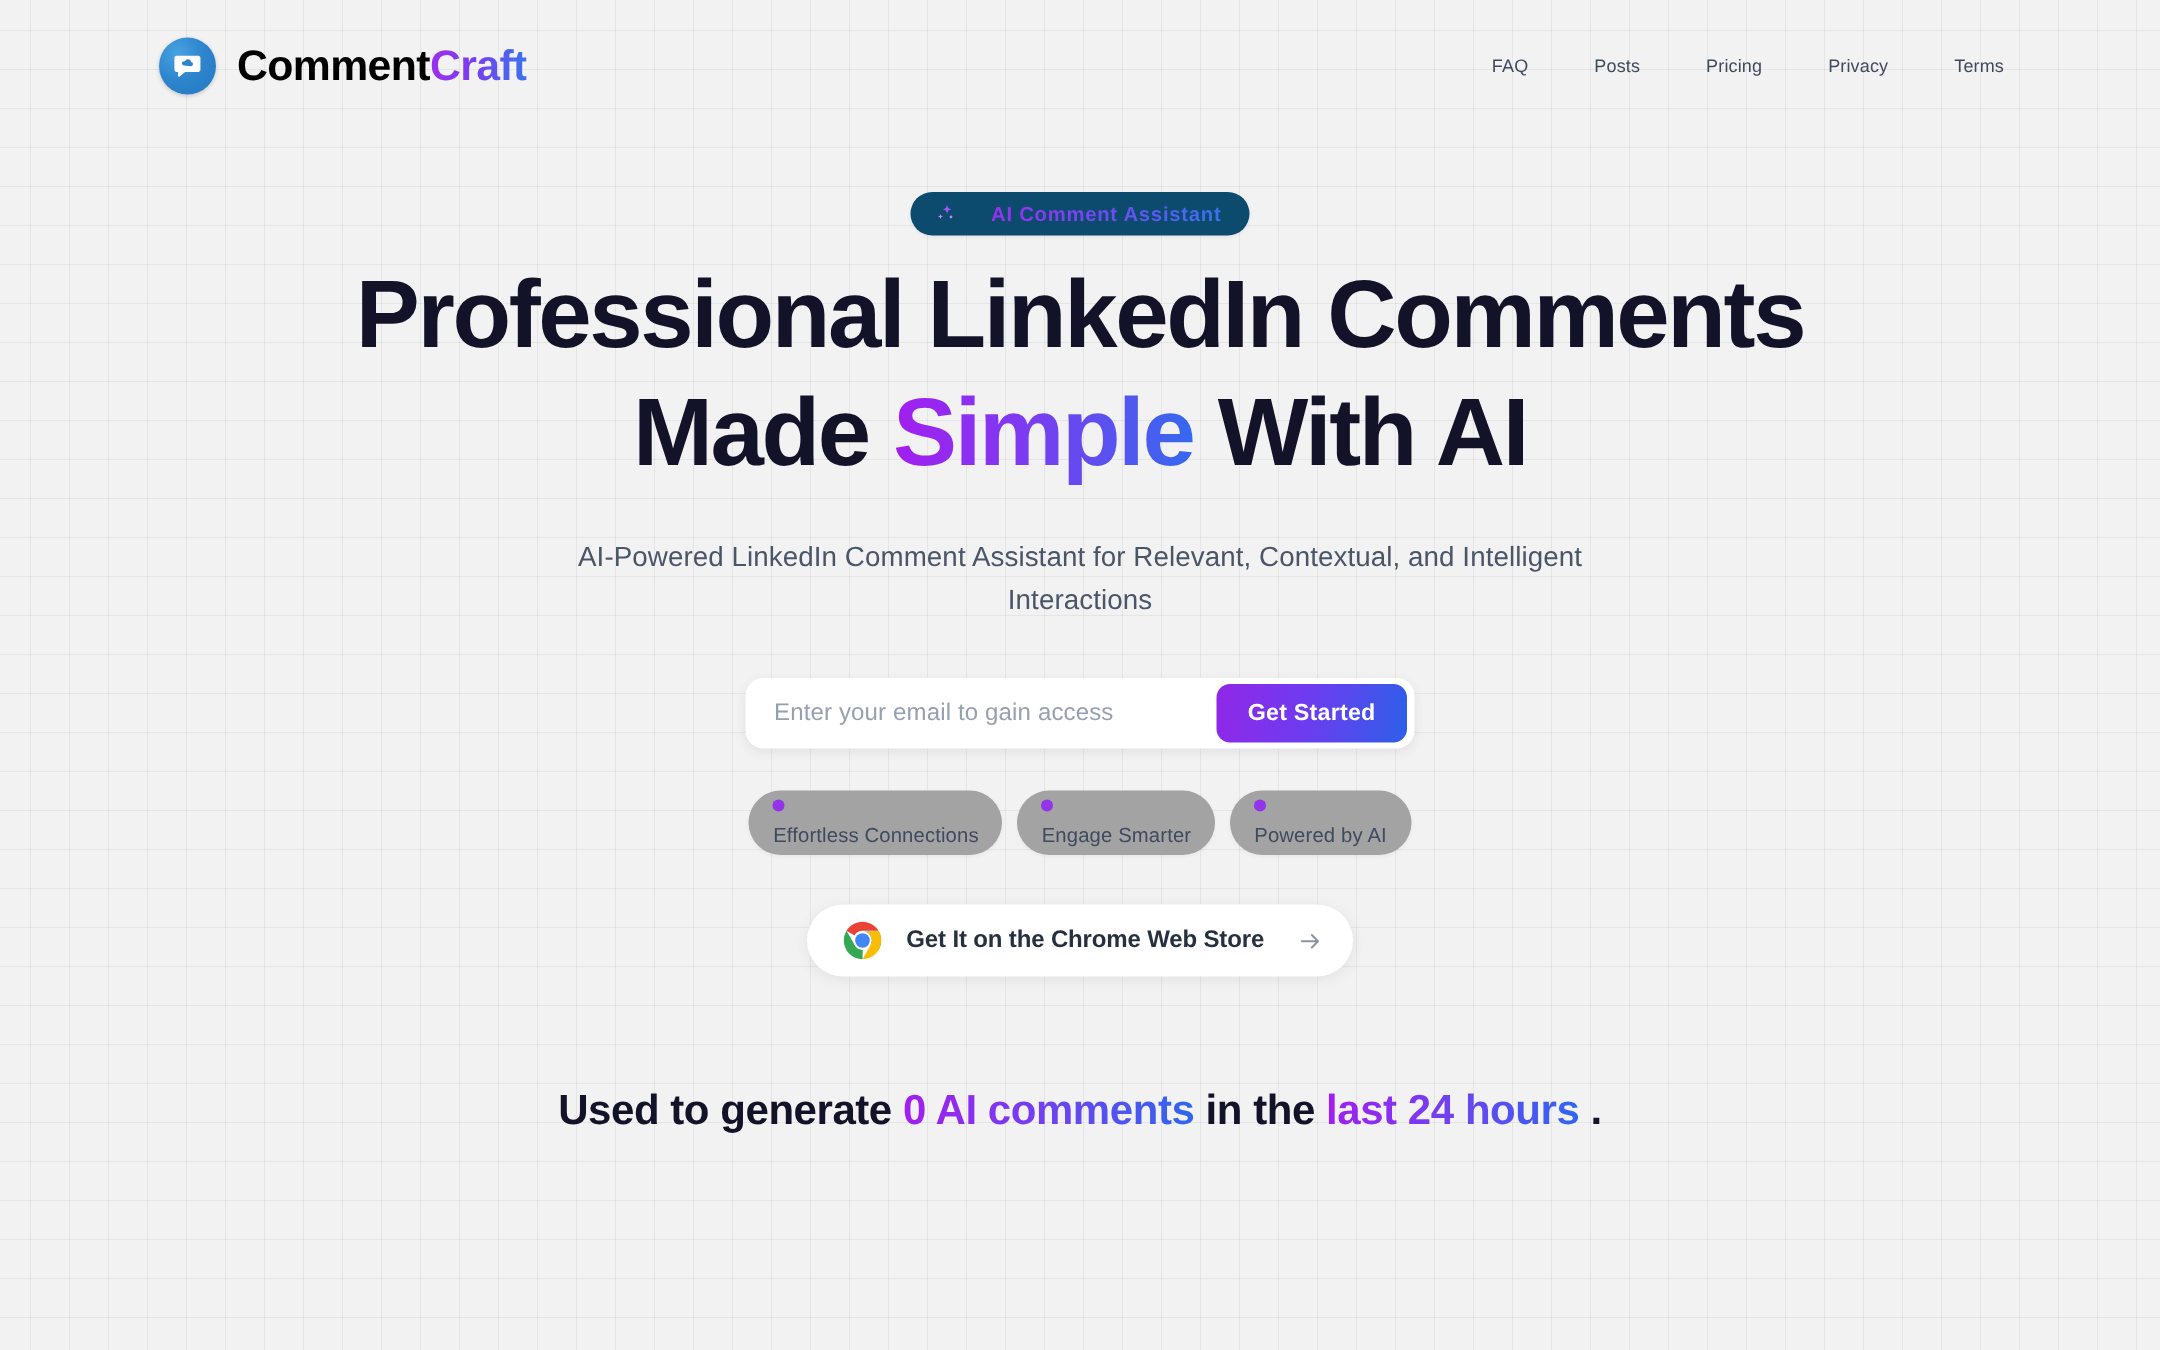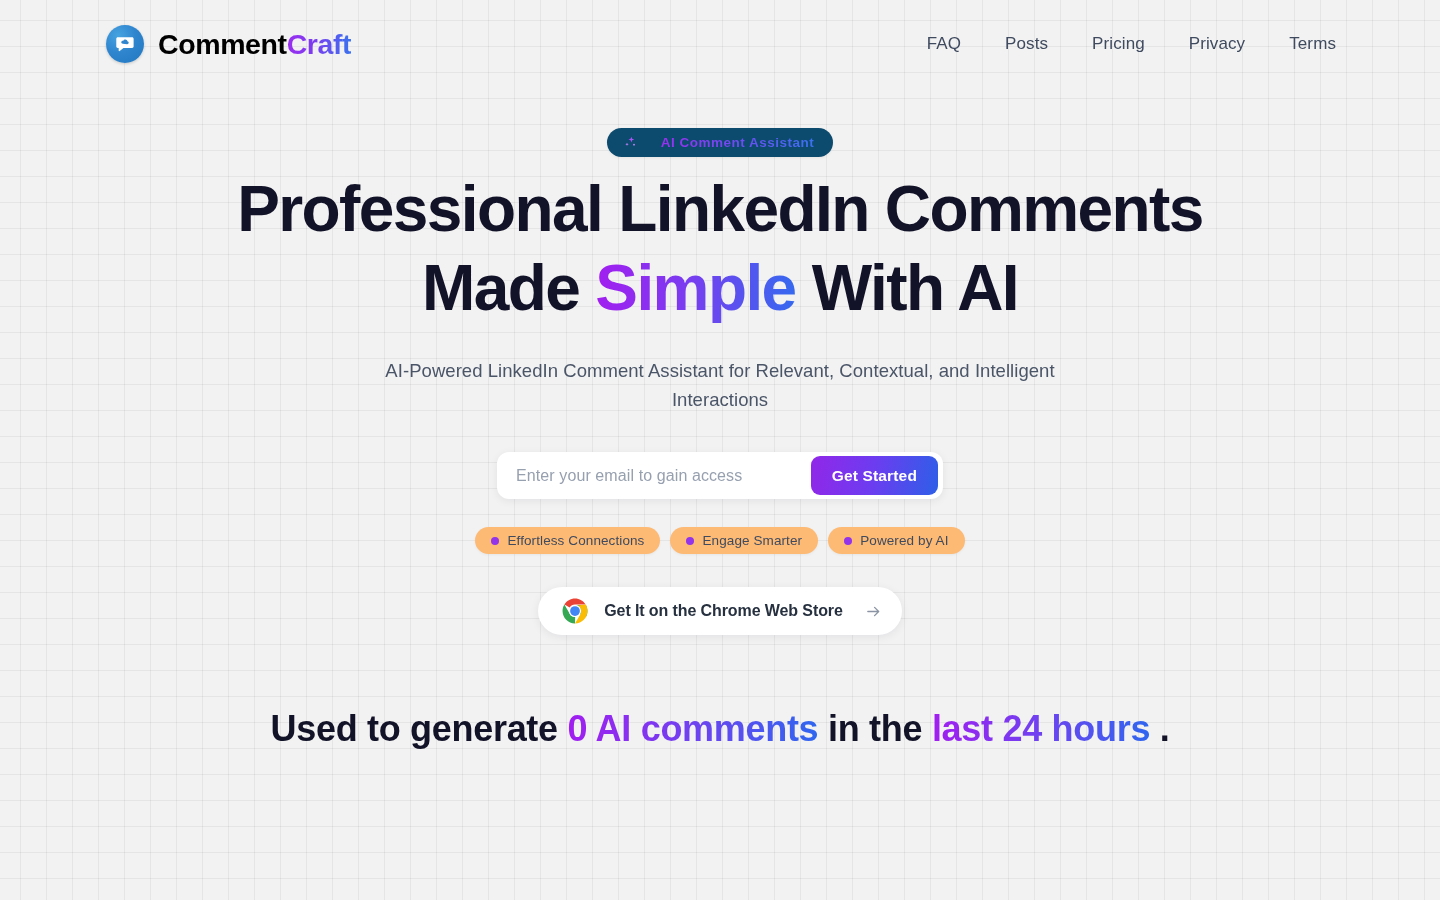--- a/index.html
+++ b/index.html
@@ -66,21 +66,21 @@
     background-clip: text;
     color: transparent;
   }
 
   .nav {
     display: flex;
     align-items: center;
     gap: 44px;
   }
   .nav-link {
-    font-size: 17px;
+    font-size: 12px;
     color: #3f4a5f;
     text-decoration: none;
     letter-spacing: 0.1px;
     cursor: pointer;
     white-space: nowrap;
   }
 
   
   .hero {
     position: relative;
@@ -187,30 +187,30 @@
   .pills {
     margin-top: 28px;
     width: 560px;
     display: flex;
     flex-wrap: wrap;
     justify-content: center;
     gap: 10px 10px;
   }
   .pill {
     display: inline-flex;
-    align-items: center;
     gap: 8px;
-    background: #fdba74;
+    background: #a3a3a3;
     border-radius: 999px;
     padding: 6px 16px;
     font-size: 13.5px;
     color: #3f4a5f;
     letter-spacing: 0.1px;
     white-space: nowrap;
     box-shadow: 0 1px 3px rgba(20,20,50,0.05);
+    flex-direction: column;
   }
   .pill-dot {
     width: 8px; height: 8px;
     border-radius: 50%;
     background: #9333ea;
     flex: none;
   }
 
   
   .cta-row {
@@ -259,21 +259,21 @@
     font-size: 16px;
     font-weight: 700;
     color: #26303f;
     letter-spacing: -0.1px;
   }
   .arrow-icon { width: 17px; height: 17px; display: block; flex: none; margin-left: 6px; }
 
   
   .stat {
     margin-top: 73px;
-    font-size: 36px;
+    font-size: 28px;
     font-weight: 600;
     letter-spacing: -0.3px;
     color: #121228;
     text-align: center;
     white-space: nowrap;
   }
   .stat .grad-a {
     font-weight: 700;
     background: linear-gradient(90deg, #a21ef0 0%, #6f42f0 50%, #2f66ef 100%);
     -webkit-background-clip: text;

